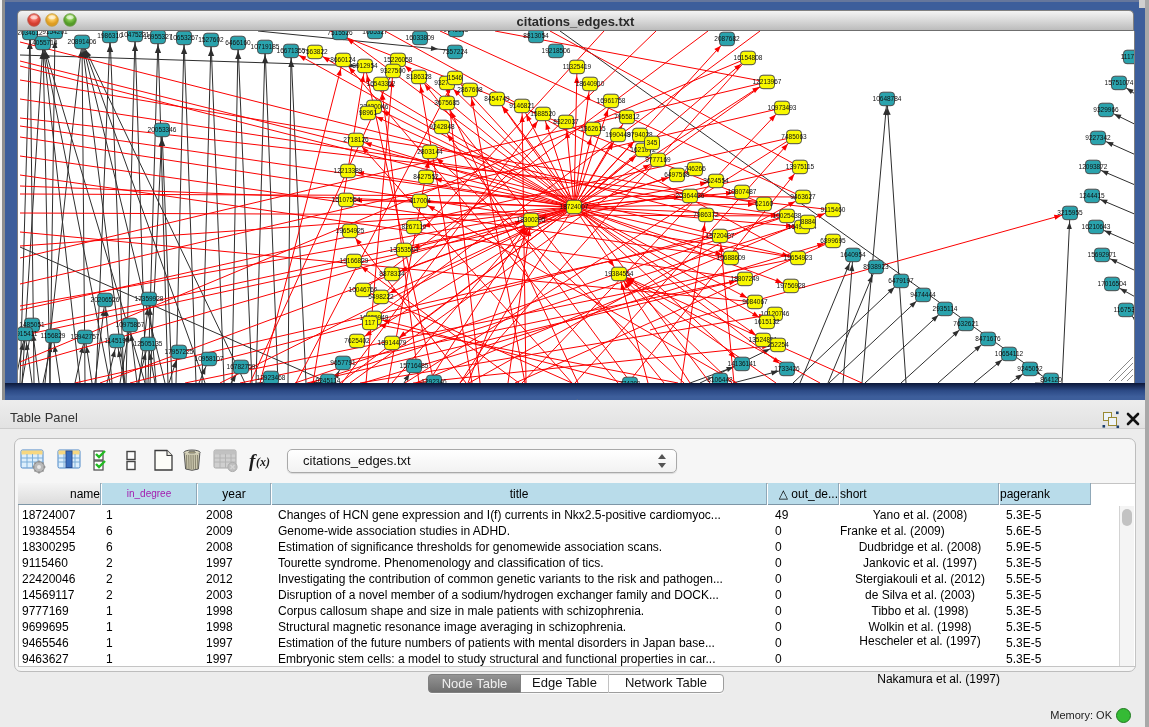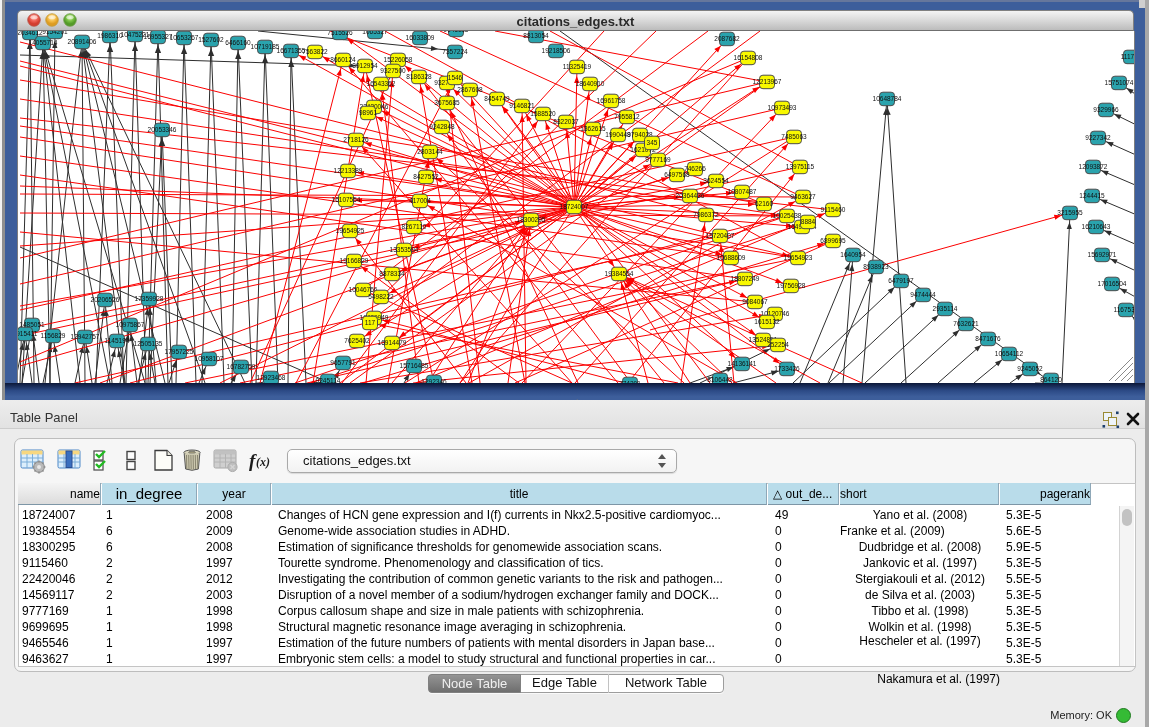--- a/index.html
+++ b/index.html
@@ -852,26 +852,26 @@
 
 <div class="abs" style="left:287px;top:449px;width:390px;height:24px;background:linear-gradient(#ffffff,#f2f2f2);border:1px solid #a9a9a9;border-radius:5px;box-shadow:0 1px 1px rgba(0,0,0,0.12)"></div>
 <div class="abs" style="left:303px;top:453px;font-size:13px;color:#111">citations_edges.txt</div>
 <svg width="12" height="16" viewBox="0 0 12 16" style="position:absolute;left:656px;top:453px">
 <path d="M6 1 L10 6 L2 6 Z" fill="#555"></path>
     <path d="M6 15 L10 10 L2 10 Z" fill="#555"></path>
 </svg>
 
 <div class="abs" style="left:18px;top:483px;width:1118px;height:184px;background:#fff;border:1px solid #c4c4c4"></div>
 <div style="position:absolute;left:18px;top:483px;width:83px;height:22px;background:linear-gradient(#f4f4f4,#dcdcdc);border-right:1px solid #8fa8b8;border-bottom:1px solid #7d96a6;font-size:12px;line-height:22px;text-align:right;color:#000;overflow:hidden;white-space:nowrap">name</div>
-<div style="position:absolute;left:102px;top:483px;width:95px;height:22px;background:#b9dcea;border-right:1px solid #8fa8b8;border-bottom:1px solid #7d96a6;font-size:15px;line-height:22px;text-align:center;color:#000000;overflow:hidden;white-space:nowrap">in_degree</div>
+<div style="position:absolute;left:102px;top:483px;width:95px;height:22px;background:#b9dcea;border-right:1px solid #8fa8b8;border-bottom:1px solid #7d96a6;font-size:10px;line-height:22px;text-align:center;color:#a21caf;overflow:hidden;white-space:nowrap">in_degree</div>
 <div style="position:absolute;left:198px;top:483px;width:73px;height:22px;background:#b9dcea;border-right:1px solid #8fa8b8;border-bottom:1px solid #7d96a6;font-size:12px;line-height:22px;text-align:center;color:#000;overflow:hidden;white-space:nowrap">year</div>
 <div style="position:absolute;left:272px;top:483px;width:495px;height:22px;background:#b9dcea;border-right:1px solid #8fa8b8;border-bottom:1px solid #7d96a6;font-size:12px;line-height:22px;text-align:center;color:#000;overflow:hidden;white-space:nowrap">title</div>
-<div style="position:absolute;left:768px;top:483px;width:71px;height:22px;background:#b9dcea;border-right:1px solid #8fa8b8;border-bottom:1px solid #7d96a6;font-size:12px;line-height:22px;text-align:left;padding-left:5px;color:#000;overflow:hidden;white-space:nowrap">△ out_de...</div>
+<div style="position:absolute;left:768px;top:483px;width:71px;height:22px;background:#b9dcea;border-right:1px solid #8fa8b8;border-bottom:1px solid #7d96a6;font-size:12px;line-height:22px;text-align:right;padding-left:5px;color:#000;overflow:hidden;white-space:nowrap">△ out_de...</div>
 <div style="position:absolute;left:840px;top:483px;width:159px;height:22px;background:#b9dcea;border-right:1px solid #8fa8b8;border-bottom:1px solid #7d96a6;font-size:12px;line-height:22px;text-align:left;color:#000;overflow:hidden;white-space:nowrap">short</div>
-<div style="position:absolute;left:1000px;top:483px;width:91px;height:22px;background:#b9dcea;border-right:1px solid #8fa8b8;border-bottom:1px solid #7d96a6;font-size:12px;line-height:22px;text-align:right;color:#000;overflow:hidden;white-space:nowrap">pagerank</div>
+<div style="position:absolute;left:1000px;top:483px;width:91px;height:22px;background:#b9dcea;border-right:1px solid #8fa8b8;border-bottom:1px solid #7d96a6;font-size:12px;line-height:22px;text-align:left;color:#000;overflow:hidden;white-space:nowrap">pagerank</div>
 <div style="position:absolute;left:22px;top:507px;height:16px;line-height:16px;font-size:12px;color:#000;white-space:nowrap">18724007</div>
 <div style="position:absolute;left:106px;top:507px;height:16px;line-height:16px;font-size:12px;color:#000;white-space:nowrap">1</div>
 <div style="position:absolute;left:206px;top:507px;height:16px;line-height:16px;font-size:12px;color:#000;white-space:nowrap">2008</div>
 <div style="position:absolute;left:278px;top:507px;height:16px;line-height:16px;font-size:12px;color:#000;white-space:nowrap">Changes of HCN gene expression and I(f) currents in Nkx2.5-positive cardiomyoc...</div>
 <div style="position:absolute;left:775px;top:507px;height:16px;line-height:16px;font-size:12px;color:#000;white-space:nowrap">49</div>
 <div style="position:absolute;left:1006px;top:507px;height:16px;line-height:16px;font-size:12px;color:#000;white-space:nowrap">5.3E-5</div>
 <div style="position:absolute;left:840px;top:507px;width:160px;height:16px;line-height:16px;font-size:12px;color:#000;white-space:nowrap;text-align:center">Yano et al. (2008)</div>
 <div style="position:absolute;left:22px;top:523px;height:16px;line-height:16px;font-size:12px;color:#000;white-space:nowrap">19384554</div>
 <div style="position:absolute;left:106px;top:523px;height:16px;line-height:16px;font-size:12px;color:#000;white-space:nowrap">6</div>
 <div style="position:absolute;left:206px;top:523px;height:16px;line-height:16px;font-size:12px;color:#000;white-space:nowrap">2009</div>

